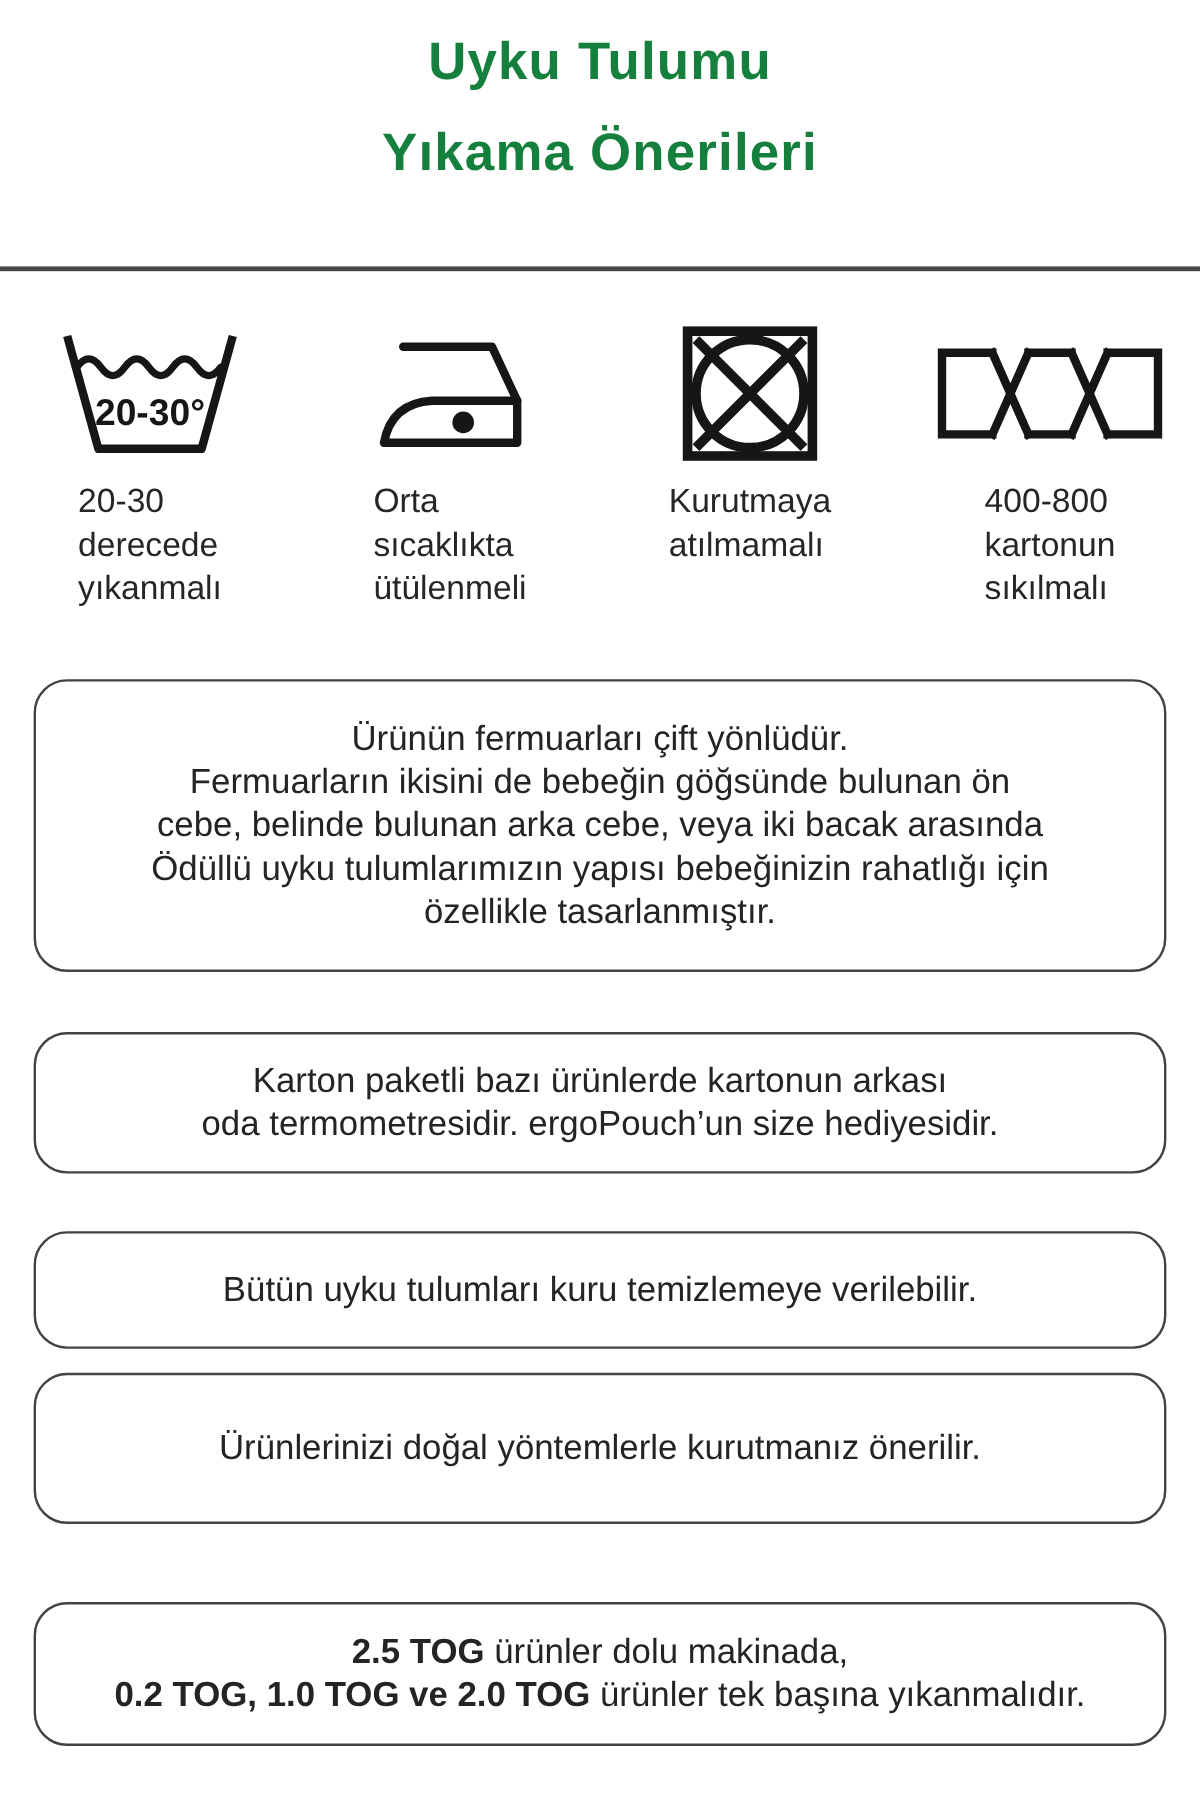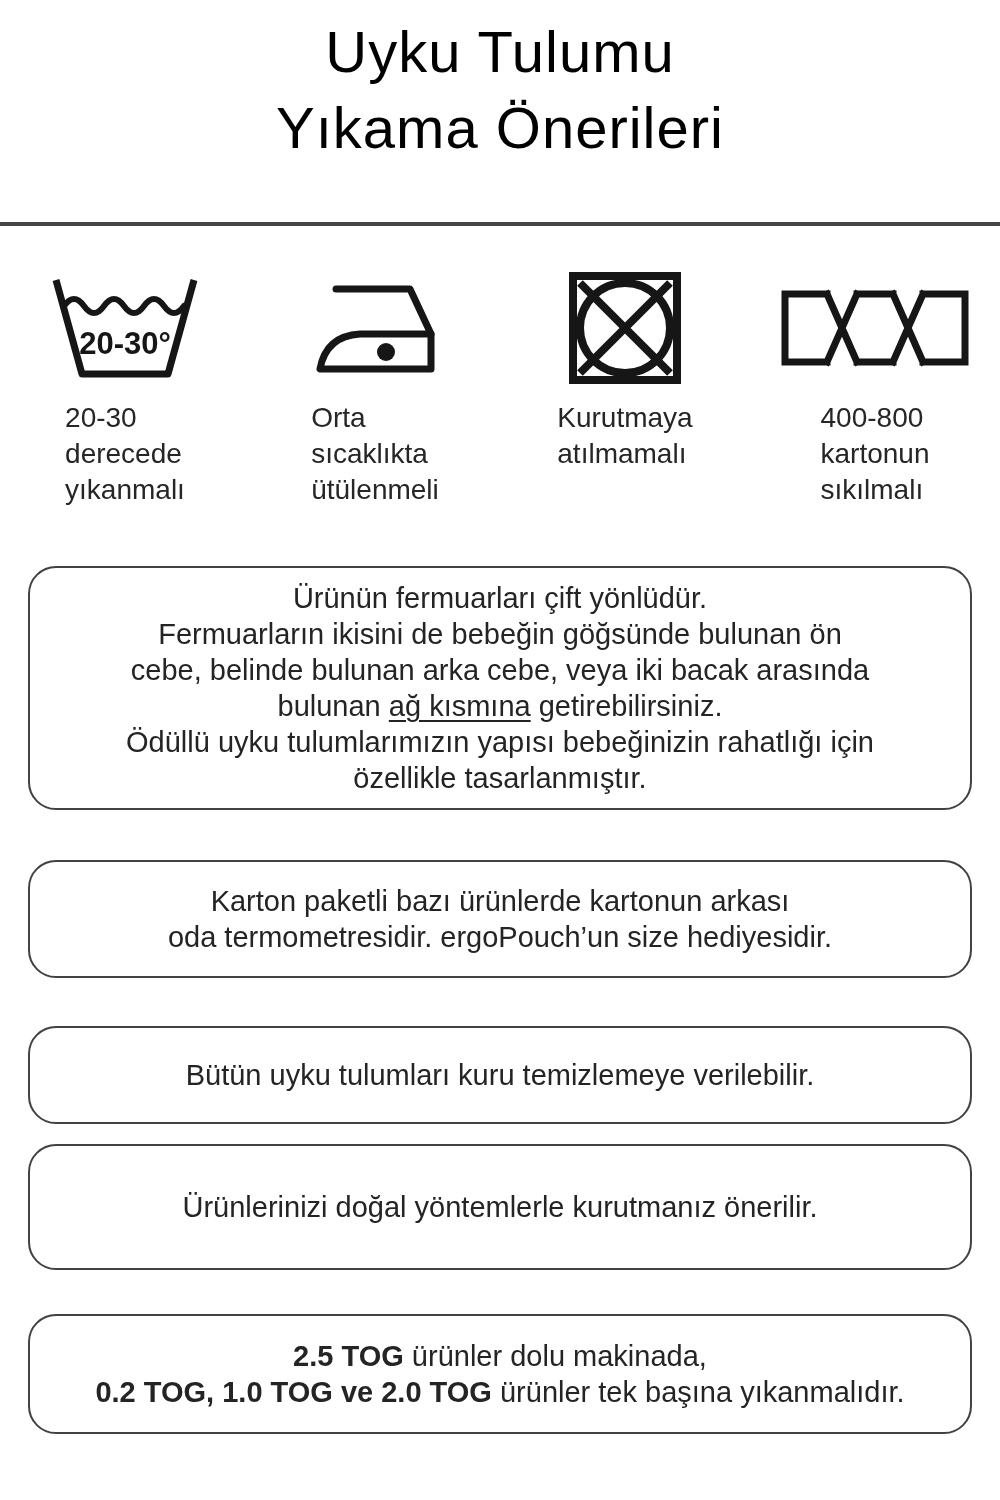--- a/index.html
+++ b/index.html
@@ -8,22 +8,22 @@
     width:1000px;height:1500px;
     margin:0 auto;
     background:#ffffff;
     overflow:hidden;
     font-family:"Liberation Sans",sans-serif;
     color:#242424;
   }
   
   .title-block{padding-top:14px;text-align:center;}
   .title-line{
-    font-size:58px;line-height:76px;font-weight:400;
-    letter-spacing:1px;color:#000000;
+    font-size:44px;line-height:76px;font-weight:700;
+    letter-spacing:1px;color:#15803d;
   }
   .divider{margin-top:56px;height:4px;background:#464646;}
   
   .icons-row{margin-top:38px;display:flex;}
   .icon-col{flex:1;display:flex;flex-direction:column;align-items:center;}
   .icon-area{height:128px;display:flex;align-items:center;justify-content:flex-start;text-decoration:underline;}
   .icon-label{margin-top:8px;font-size:28px;line-height:36px;text-align:left;color:#262626;}
   svg{display:block;}
   .stroke{fill:none;stroke:#161616;}
   .tub-text{
@@ -37,21 +37,21 @@
     border:2.5px solid #424242;border-radius:28px;
     display:flex;flex-direction:column;justify-content:center;
     text-align:center;
     font-size:29px;line-height:36px;color:#242424;
     background:#ffffff;
   }
   .box-1{margin-top:58px;height:244px;}
   .box-2{margin-top:50px;height:118px;}
   .box-3{margin-top:48px;height:98px;}
   .box-4{margin-top:20px;height:126px;}
-  .box-5{margin-top:44px;height:120px;}
+  .box-5{margin-top:65px;height:120px;}
   .rich-line .b{font-weight:bold;}
   .rich-line .u{text-decoration:underline;text-underline-offset:4px;text-decoration-thickness:2px;}
 </style>
 </head>
 <body>
 
 <div class="page">
 
   <div class="title-block">
     <div class="title-line">Uyku Tulumu</div>
@@ -122,21 +122,20 @@
           <div>sıkılmalı</div>
         </div>
     </div>
 
   </div>
 
   <div class="box box-1">
       <div class="rich-line"><span>Ürünün fermuarları çift yönlüdür.</span></div>
       <div class="rich-line"><span>Fermuarların ikisini de bebeğin göğsünde bulunan ön</span></div>
       <div class="rich-line"><span>cebe, belinde bulunan arka cebe, veya iki bacak arasında</span></div>
-      <div class="rich-line"><span>bulunan </span><span class="u">ağ kısmına</span><span> getirebilirsiniz.</span></div>
       <div class="rich-line"><span>Ödüllü uyku tulumlarımızın yapısı bebeğinizin rahatlığı için</span></div>
       <div class="rich-line"><span>özellikle tasarlanmıştır.</span></div>
     </div>
   <div class="box box-2">
       <div class="rich-line"><span>Karton paketli bazı ürünlerde kartonun arkası</span></div>
       <div class="rich-line"><span>oda termometresidir. ergoPouch’un size hediyesidir.</span></div>
     </div>
   <div class="box box-3">
       <div class="rich-line"><span>Bütün uyku tulumları kuru temizlemeye verilebilir.</span></div>
     </div>

